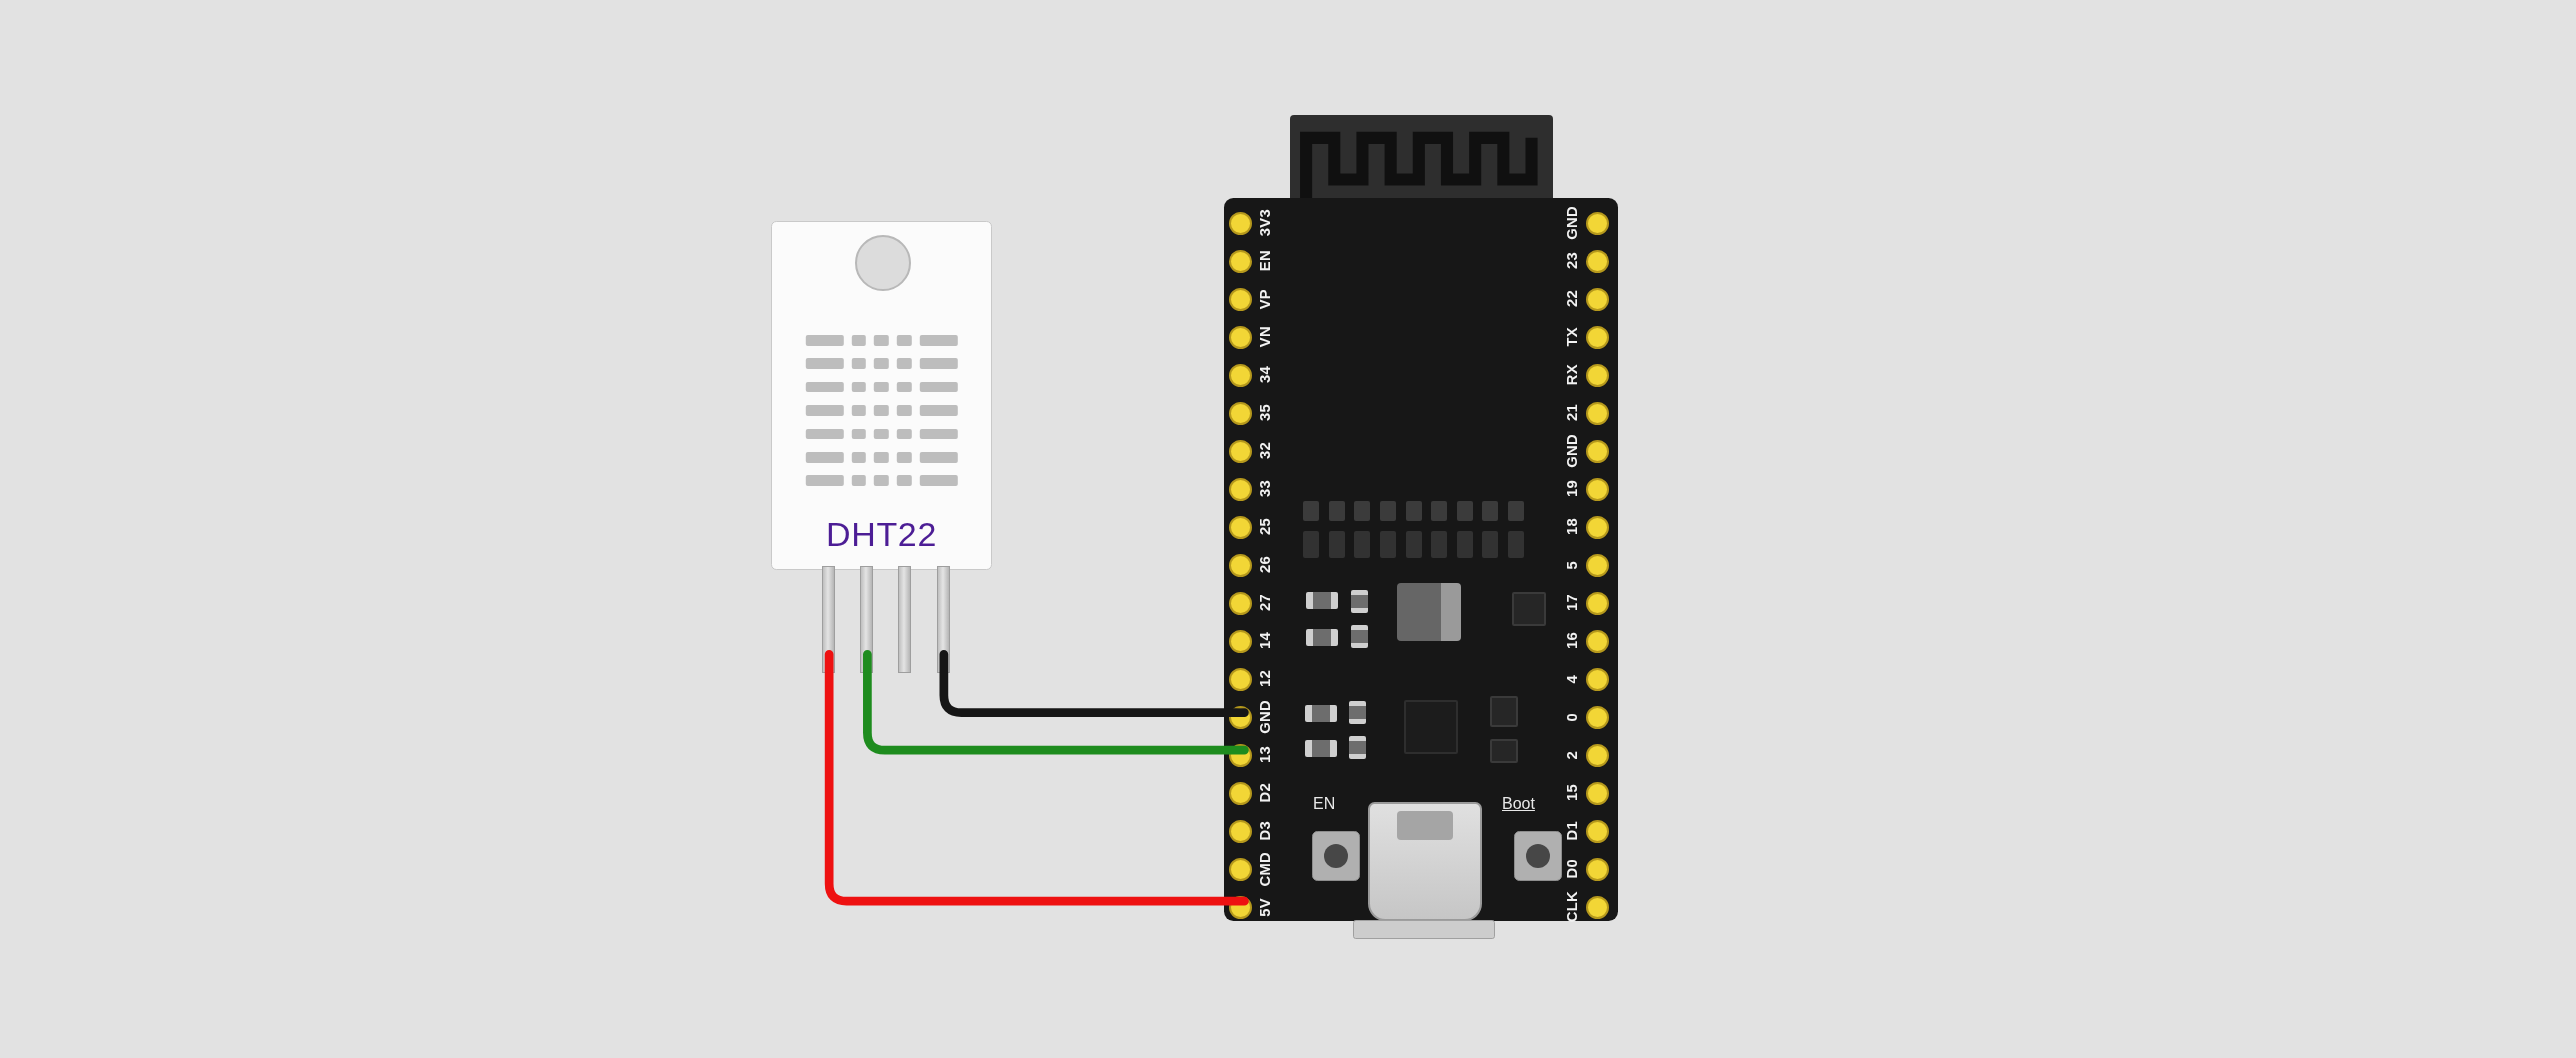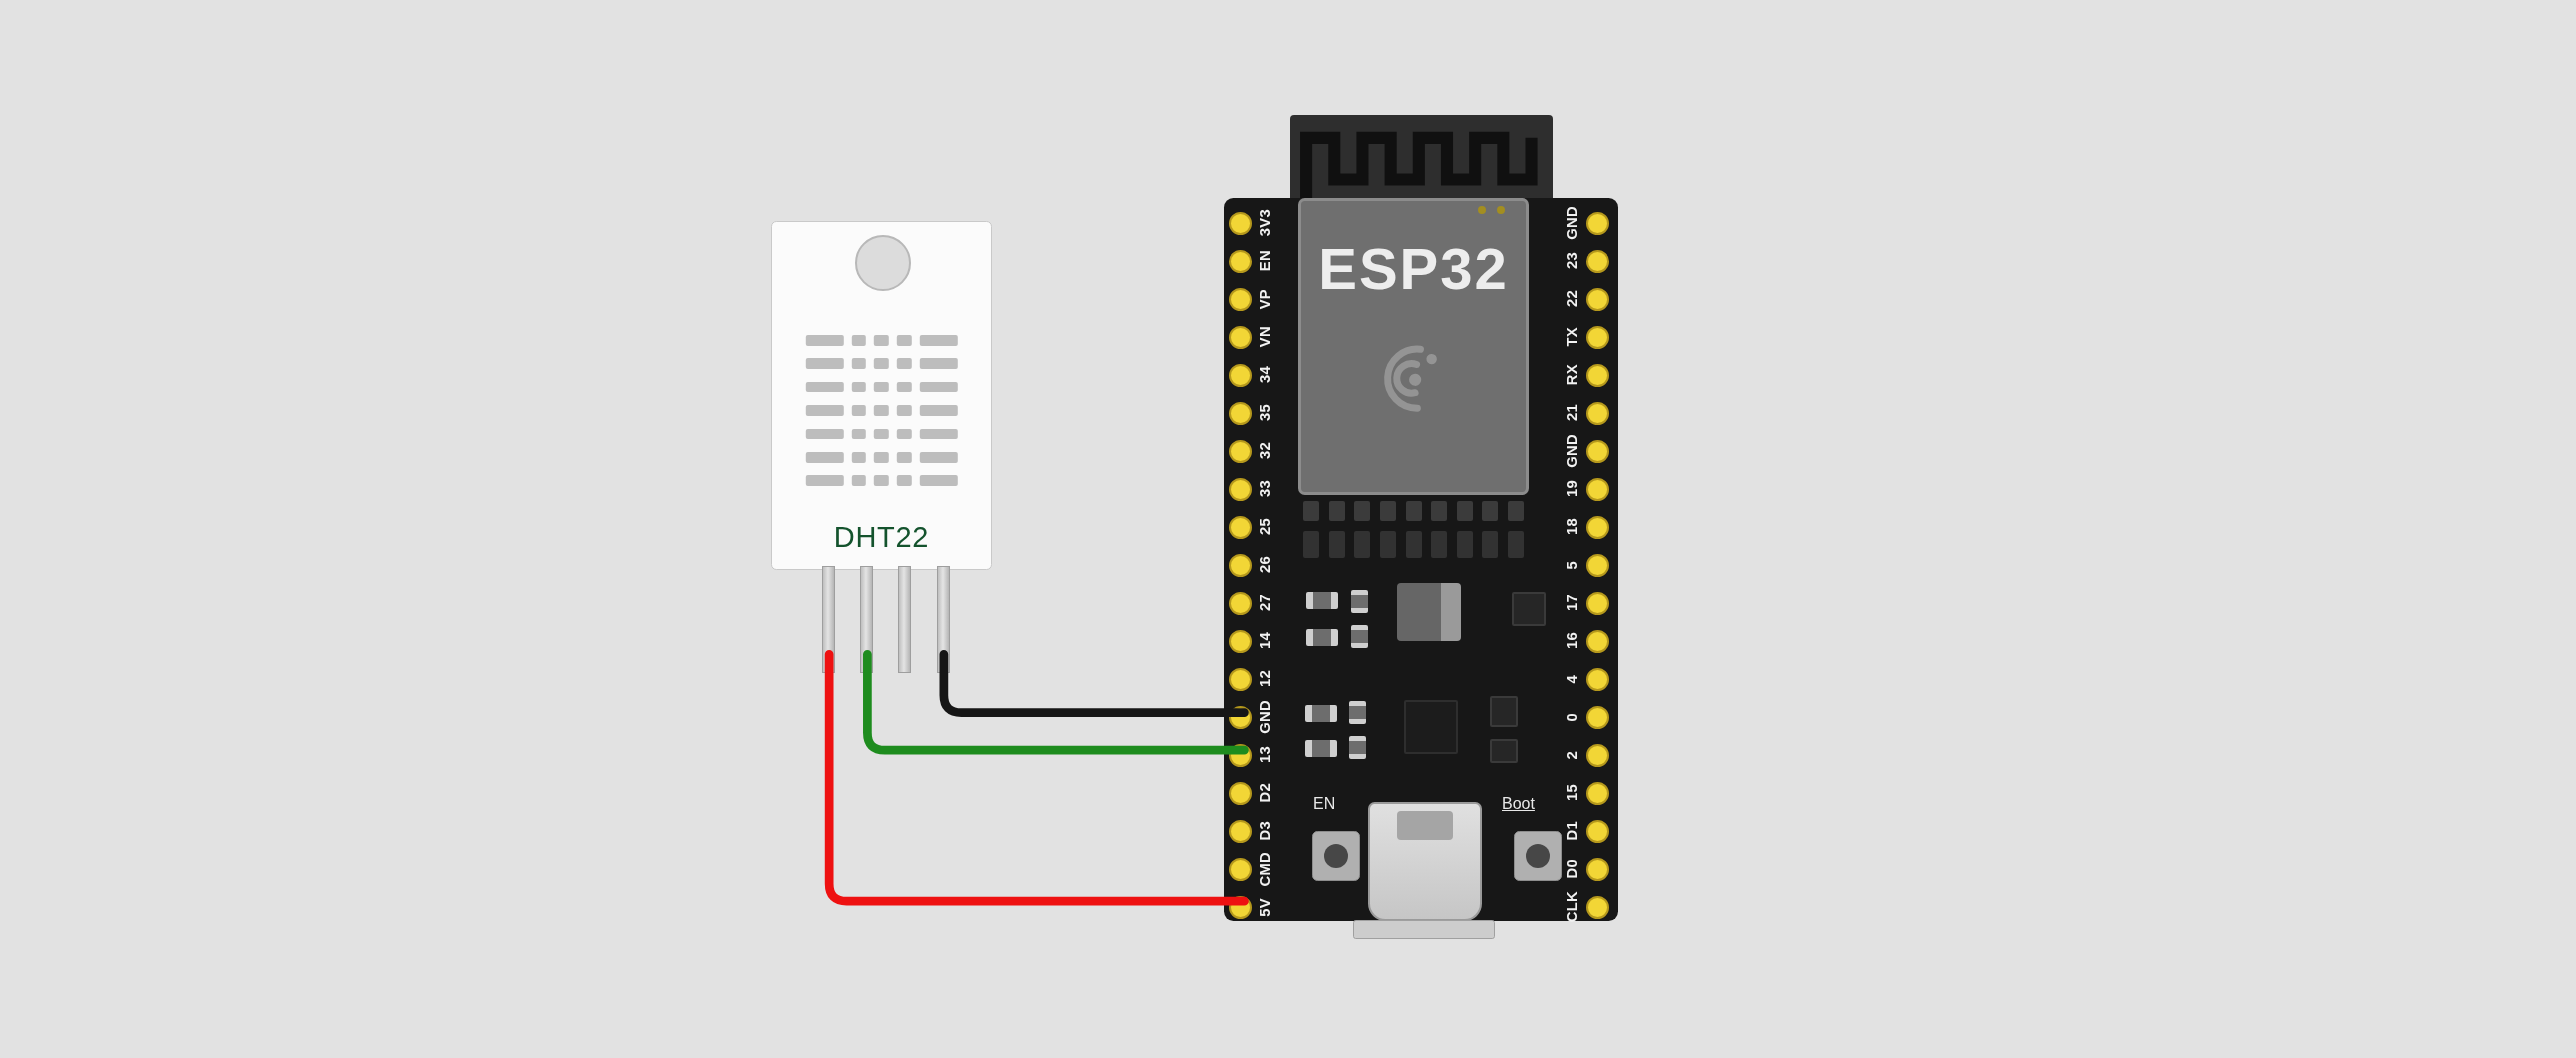--- a/index.html
+++ b/index.html
@@ -11,21 +11,21 @@
   .dht-body { position:absolute; left:0; top:0; width:221px; height:349px; background:#fbfbfb;
               border:1.3px solid #c9c9c9; border-radius:5.4px; box-sizing:border-box; }
   .dht-hole { position:absolute; left:83px; top:13.4px; width:56px; height:56px; border-radius:50%;
               background:#dcdcdc; border:2px solid #b8b8b8; box-sizing:border-box; }
   .vents { position:absolute; left:50%; transform:translateX(-50%); top:113px;
            display:flex; flex-direction:column; gap:12.7px; }
   .vrow { display:flex; gap:8px; align-items:center; }
   .vw { display:block; width:38px; height:10.7px; background:#bdbdbd; border-radius:2px; }
   .vs { display:block; width:14.8px; height:10.7px; background:#bdbdbd; border-radius:2px; }
   .dht-label { position:absolute; left:0; bottom:14.8px; width:100%; text-align:center;
-               font-size:29px; color:#14532d; letter-spacing:0.7px;margin-top:40px; }
+               font-size:34px; color:#4c1d95; letter-spacing:0.7px;margin-top:40px; }
   .dpin { position:absolute; top:345px; width:13.4px; height:107px;
           background:linear-gradient(90deg,#bfbfbf,#e4e4e4 45%,#b5b5b5);
           border:0.7px solid #9e9e9e; box-sizing:border-box; }
   .dpin.p1 { left:51px; } .dpin.p2 { left:89px; } .dpin.p3 { left:127px; } .dpin.p4 { left:166px; }
 
   
   .esp { position:absolute; left:1224px; top:115px; width:394px; height:832px; }
   .antenna { position:absolute; left:66px; top:0; width:263px; height:86px; background:#2e2e2e;
              border-radius:4px 4px 0 0; }
   .board { position:absolute; left:0; top:83px; width:394px; height:723px; background:#171717;
@@ -312,33 +312,20 @@
           <div class="prow">
           <i class="hole"></i>
           <span class="plabel">D0</span>
         </div>
           <div class="prow">
           <i class="hole"></i>
           <span class="plabel">CLK</span>
         </div>
         </div>
 
-      <div class="shield">
-        <div class="chipname">ESP32</div>
-        <svg class="esplogo" viewBox="0 0 100 100">
-          <g fill="none" stroke="#9b9b9b" stroke-width="8" stroke-linecap="round">
-            <path d="M30 78 A 34 34 0 1 1 78 30"></path>
-            <path d="M40 63 A 17 17 0 1 1 63 40"></path>
-          </g>
-          <circle cx="50" cy="52" r="7" fill="#9b9b9b"></circle>
-          <circle cx="80" cy="47" r="6" fill="#9b9b9b"></circle>
-        </svg>
-        <i class="golddot d1"></i>
-        <i class="golddot d2"></i>
-      </div>
 
       <div class="padrow r1">
         <i class="pad"></i>
       <i class="pad"></i>
           <i class="pad"></i>
           <i class="pad"></i>
           <i class="pad"></i>
           <i class="pad"></i>
           <i class="pad"></i>
           <i class="pad"></i>

